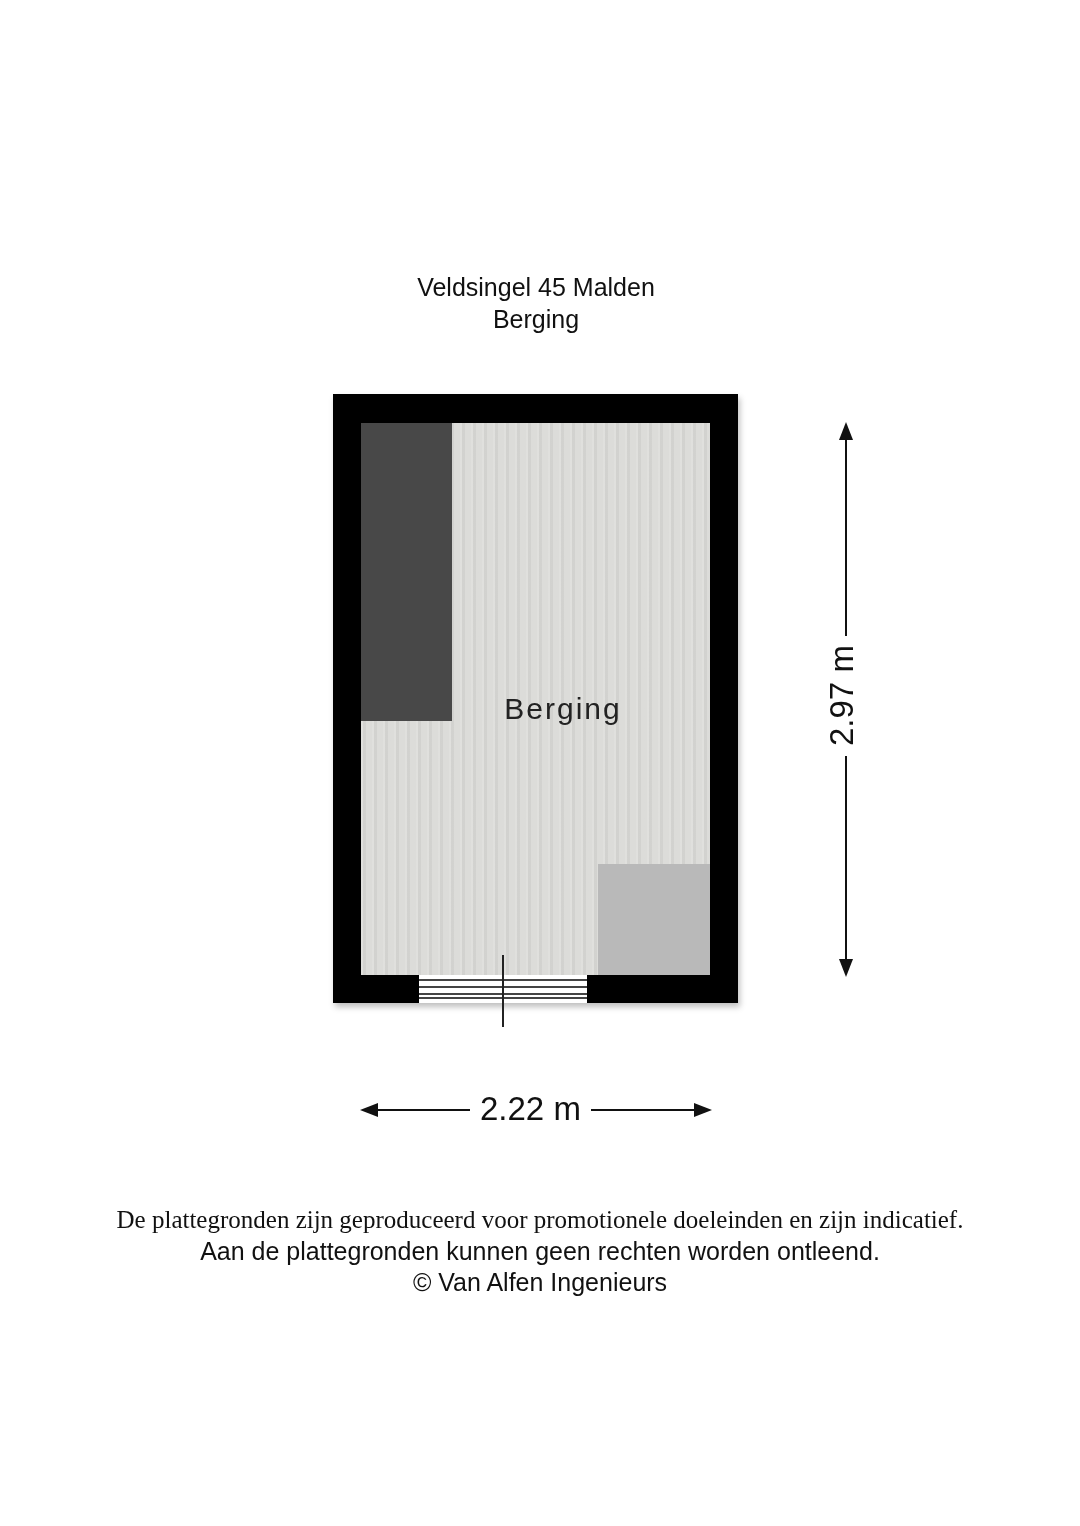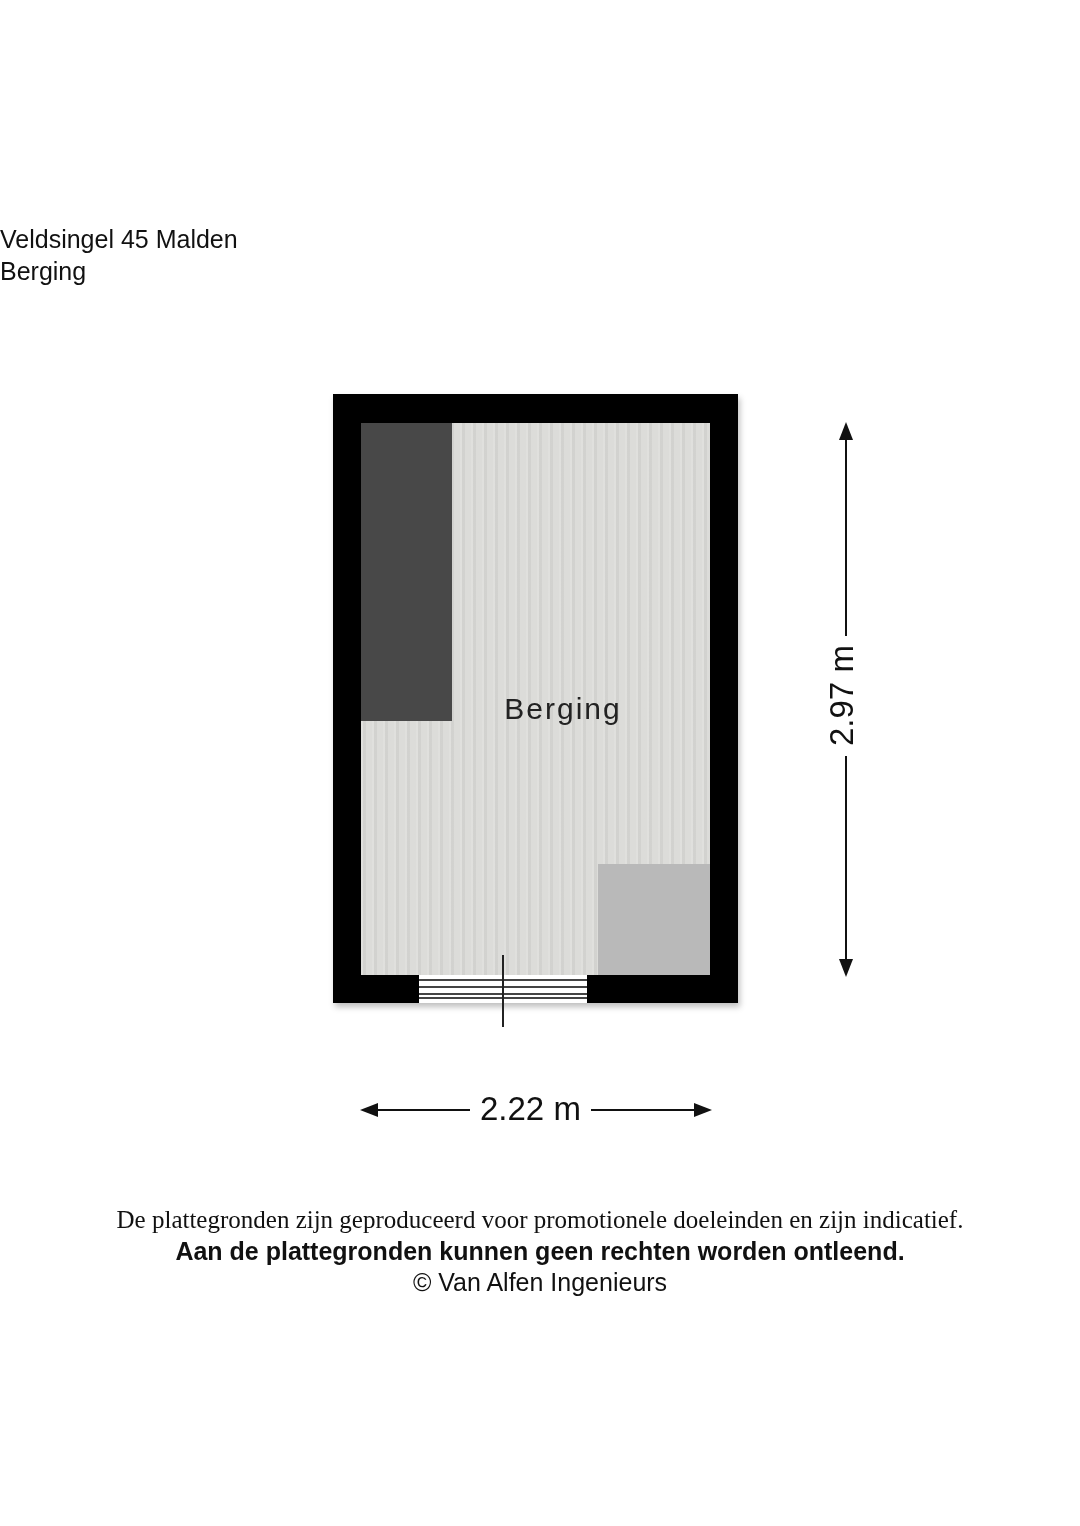--- a/index.html
+++ b/index.html
@@ -1,18 +1,18 @@
 <!DOCTYPE html>
 <html><head>
 <meta charset="utf-8">
 <style>
   html, body { margin:0; padding:0; }
   body { width:1080px; height:1526px; background:#ffffff; position:relative; overflow:hidden;
          font-family:"Liberation Sans", sans-serif; color:#111; }
-  .title { position:absolute; left:0; width:1072px; text-align:left; font-size:25px; line-height:30px; }
+  .title { position:absolute; left:0; width:1072px; text-align:center; font-size:25px; line-height:30px;margin-top:48px; }
   .plan { position:absolute; left:333px; top:394px; width:405px; height:609px; background:#000;
           box-shadow:2px 4px 6px rgba(0,0,0,0.25); }
   .floor { position:absolute; left:28px; top:29px; width:349px; height:552px; background:#d9d9d6;
            background-image: repeating-linear-gradient(90deg, rgba(255,255,255,0.18) 0 2px, rgba(0,0,0,0.03) 2px 5px, rgba(255,255,255,0.08) 5px 11px); }
   .cab-dark { position:absolute; left:28px; top:29px; width:91px; height:298px; background:#484848; }
   .cab-light { position:absolute; left:265px; top:470px; width:112px; height:111px; background:#b9b9b9; }
   .room-label { position:absolute; left:130px; top:298px; width:200px; text-align:center;
                 font-size:30px; letter-spacing:2px; color:#222; }
   .door { position:absolute; left:86px; top:581px; width:168px; height:28px; background:#fff; }
   .door .ln { position:absolute; left:0; width:100%; height:2px; background:#444; }
@@ -52,14 +52,14 @@
 <div>
   <svg style="position:absolute;left:358px;top:1099px;" width="356" height="22">
     <line x1="12" y1="11" x2="344" y2="11" stroke="#111" stroke-width="2"></line>
     <polygon points="2,11 20,4 20,18" fill="#111"></polygon>
     <polygon points="354,11 336,4 336,18" fill="#111"></polygon>
   </svg>
   <div class="dim-label" style="left:470px;top:1090px;">2.22 m</div>
 </div>
 
 <div class="footer" style="top:1204px;font-family:Liberation Serif, serif;">De plattegronden zijn geproduceerd voor promotionele doeleinden en zijn indicatief.</div>
-<div class="footer" style="top:1236px;font-weight:bold;">Aan de plattegronden kunnen geen rechten worden ontleend.</div>
+<div class="footer" style="top:1236px;">Aan de plattegronden kunnen geen rechten worden ontleend.</div>
 <div class="footer" style="top:1267px;">© Van Alfen Ingenieurs</div>
 
 </body></html>

